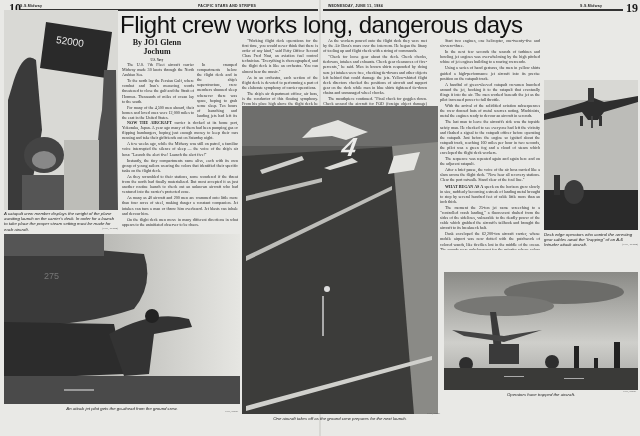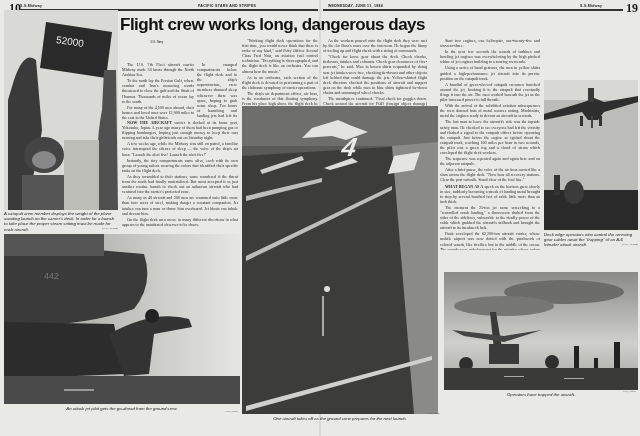--- a/index.html
+++ b/index.html
@@ -1,21 +1,21 @@
 <!DOCTYPE html>
 <html><head>
   <meta charset="utf-8">
   <style>
     html, body { margin:0; padding:0; }
     body { width:640px; height:436px; background:#e9e9e6; position:relative; overflow:hidden; font-family:"Liberation Serif", serif; color:#1a1a1a; }
     .abs { position:absolute; }
     .folio { font-family:"Liberation Serif", serif; font-weight:bold; font-size:12px; top:1px; }
     .runhead { font-size:3.5px; letter-spacing:0.3px; top:4px; font-family:"Liberation Sans", sans-serif; font-weight:bold; }
     .rule { height:1.5px; background:#333; }
-    .headline { font-family:"Liberation Sans", sans-serif; font-weight:bold; font-size:17px; letter-spacing:-0.5px; white-space:nowrap; line-height:28px; color:#111; }
+    .headline { font-family:"Liberation Sans", sans-serif; font-weight:normal; font-size:24px; letter-spacing:-0.5px; white-space:nowrap; line-height:28px; color:#111; }
     .byline { font-family:"Liberation Serif", serif; font-weight:bold; font-size:8px; line-height:9px; text-align:center; }
     .credit { font-size:3px; text-align:center; color:#444; }
     .col { font-size:4.1px; line-height:5.1px; text-align:justify; color:#2a2a2a; overflow:hidden; }
     .col p { margin:0 0 1px 0; text-indent:5px; }
     .col .lead { font-weight:bold; text-transform:uppercase; }
     .cap { font-family:"Liberation Sans", sans-serif; font-style:italic; font-size:4.3px; line-height:5.2px; color:#222; }
     .photo { overflow:hidden; }
     .photo svg { width:100%; height:100%; display:block; }
     .tiny-credit { font-size:2.5px; color:#555; text-align:right; }
   </style>
@@ -60,26 +60,27 @@
       </defs>
     <rect width="236" height="170" fill="url(#sky2)"></rect>
     <path d="M0,8 L140,20 Q150,50 130,75 Q70,95 0,90 Z" fill="#3a3a3a"></path>
     <rect x="0" y="0" width="100" height="22" fill="#555"></rect>
     <path d="M0,88 L110,90 L120,140 L0,145 Z" fill="#2c2c2c"></path>
     <path d="M105,100 Q150,75 185,85 L188,93 L150,100 L145,140 L120,142 Z" fill="#333"></path>
     <circle cx="148" cy="82" r="7" fill="#222"></circle>
     <rect x="0" y="142" width="236" height="28" fill="#4a4a4a"></rect>
     <rect x="60" y="155" width="30" height="2" fill="#999"></rect>
   </svg>
-  <div class="abs" style="left:40px; top:37px; color:#777; font-family:'Liberation Sans',sans-serif; font-size:9px;">442</div>
+  <div class="abs" style="left:40px; top:37px; color:#777; font-family:'Liberation Sans',sans-serif; font-size:9px;">275</div>
 </div>
 <div class="abs cap" style="left:4px; top:406px; width:236px; text-align:center;">An attack jet pilot gets the go-ahead from the ground crew.</div>
 <div class="abs tiny-credit" style="left:200px; top:410px; width:38px;">USN, Soutar</div>
 
 <div class="abs byline" style="left:122px; top:38px; width:70px;">
+  <div>By JO1 Glenn Jochum</div>
   <div class="credit">U.S. Navy</div>
 </div>
 
 <div class="abs col" style="left:122px; top:62px; width:72px; height:58px;">
   <p>The U.S. 7th Fleet aircraft carrier Midway made 30 knots through the North Arabian Sea.</p>
   <p>To the north lay the Persian Gulf, where combat and Iran's menacing words threatened to close the gulf and the Strait of Hormuz. Thousands of miles of ocean lay to the south.</p>
   <p>For many of the 4,500 men aboard, their homes and loved ones were 12,000 miles to the east in the United States.</p>
 </div>
 <div class="abs col" style="left:197px; top:62px; width:40px; height:58px;">
   <p>In cramped compartments below the flight deck and in the ship's superstructure, crew members shunned sleep whenever there was space, hoping to grab some sleep. Ten hours of launching and landing jets had left its mark.</p>

